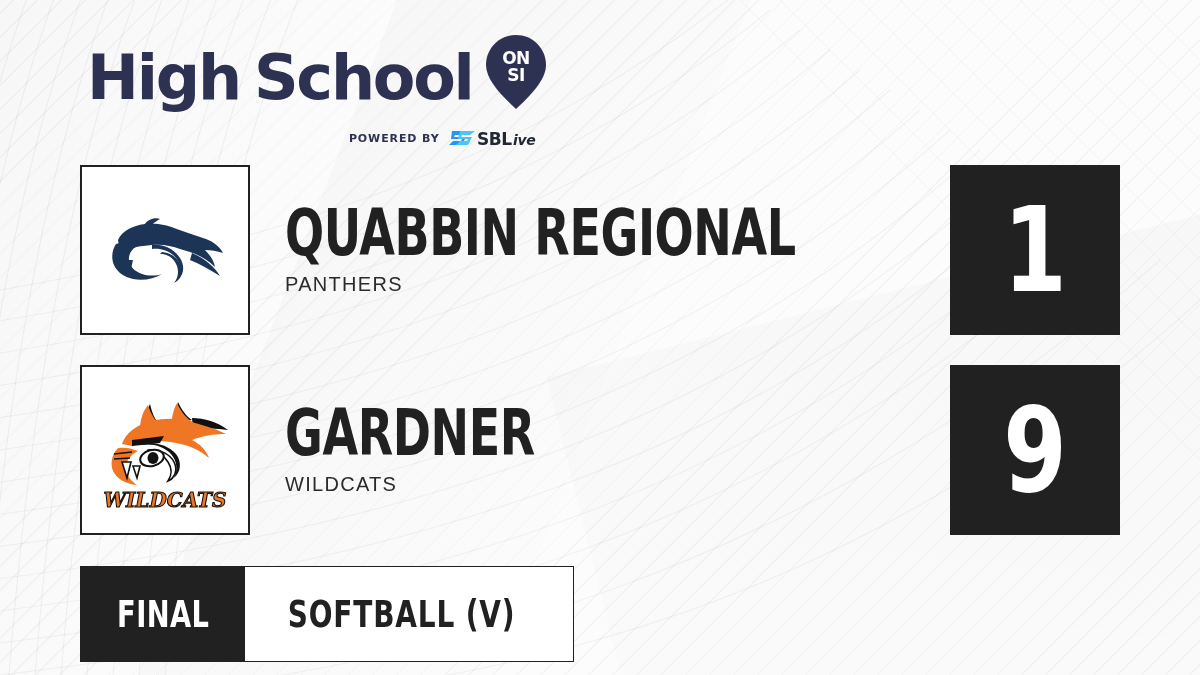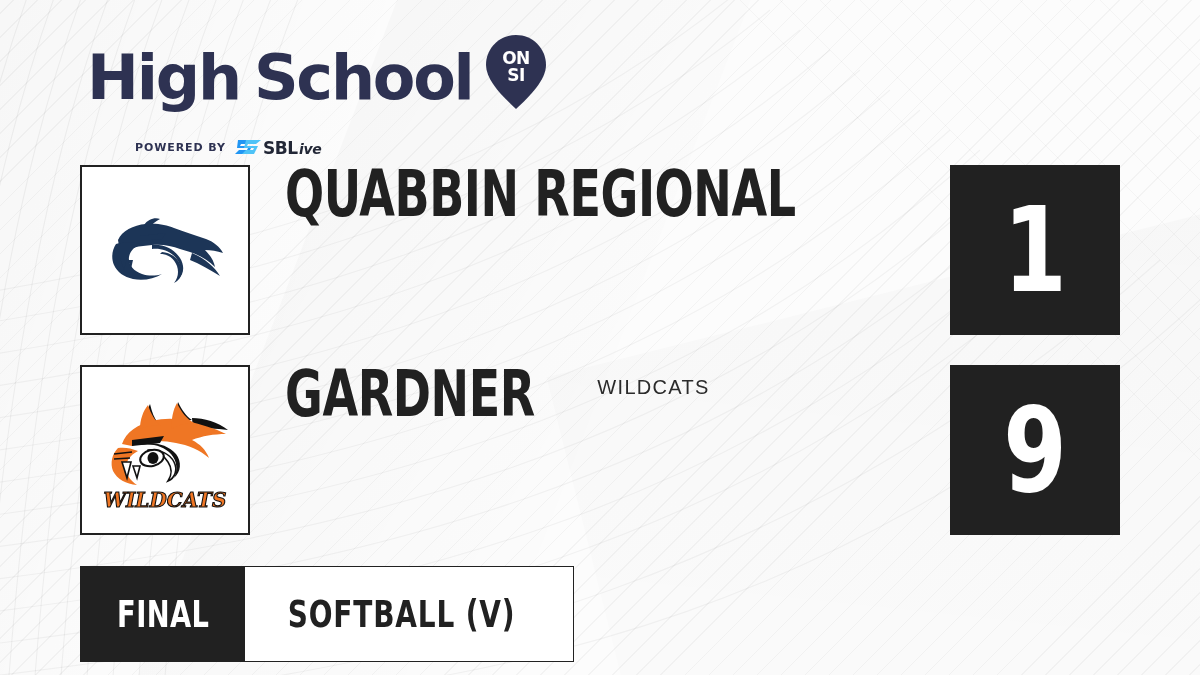--- a/index.html
+++ b/index.html
@@ -42,22 +42,22 @@
   
   #header { position:absolute; left:87px; top:36px; }
   .hs-word {
     font-family:"DejaVu Sans", sans-serif;
     font-weight:bold; font-size:62px; letter-spacing:-2.2px;
     color:#2e3252; line-height:1; display:flex; align-items:center;
   }
   .hs-word span { display:inline-block; }
   .onsi-pin { margin-left:12px; margin-top:-2px; }
   .powered {
-    display:flex; align-items:center; justify-content:flex-start;
-    margin-top:16px; margin-left:48px;
+    display:flex; align-items:center; justify-content:flex-end;
+    margin-top:7px; margin-left:48px;
   }
   .powered-label {
     font-family:"DejaVu Sans", sans-serif;
     font-weight:bold; font-size:11px; letter-spacing:0.9px;
     color:#2e3252;
   }
   .sblive-mark { margin-left:9px; display:flex; align-items:center; }
 
   
   .team-row { position:absolute; left:80px; }
@@ -66,21 +66,21 @@
 
   .logo-card {
     position:absolute; left:0; top:0;
     width:170px; height:170px;
     background:#ffffff; border:2px solid #212121;
     display:flex; align-items:center; justify-content:center;
   }
   .logo-card svg { display:block; }
 
   .team-text { position:absolute; left:205px; top:0; height:170px;
-               display:flex; flex-direction:row; justify-content:center; }
+               display:flex; flex-direction:column; justify-content:center; }
   .team-name {
     font-family:"DejaVu Sans Condensed","DejaVu Sans", sans-serif;
     font-weight:bold;
     font-size:64px;
     line-height:0.92;
     letter-spacing:-0.5px;
     color:#212121;
     transform:scaleX(0.80);
     transform-origin:left center;
     white-space:nowrap;
@@ -250,20 +250,21 @@
                  C78 78 79 72 77 66 C74 58 68 54 60 54 Z"></path>
 
         <path d="M40 36 L66 33 L62 39 L40 41 Z"></path>
 
         <path d="M92 53 C104 58 114 66 120 76 C110 70 100 64 90 60 Z"></path>
       </g>
     </svg>
   </div>
   <div class="team-text">
     <div class="team-name">QUABBIN REGIONAL</div>
+    <div class="team-sub">PANTHERS</div>
   </div>
 </div>
 
 <div class="score-box r1">
   <span class="score-val">1</span>
 </div>
 
 <div class="team-row r2">
   <div class="logo-card">
     <svg width="146" height="124" viewBox="0 0 146 124">

